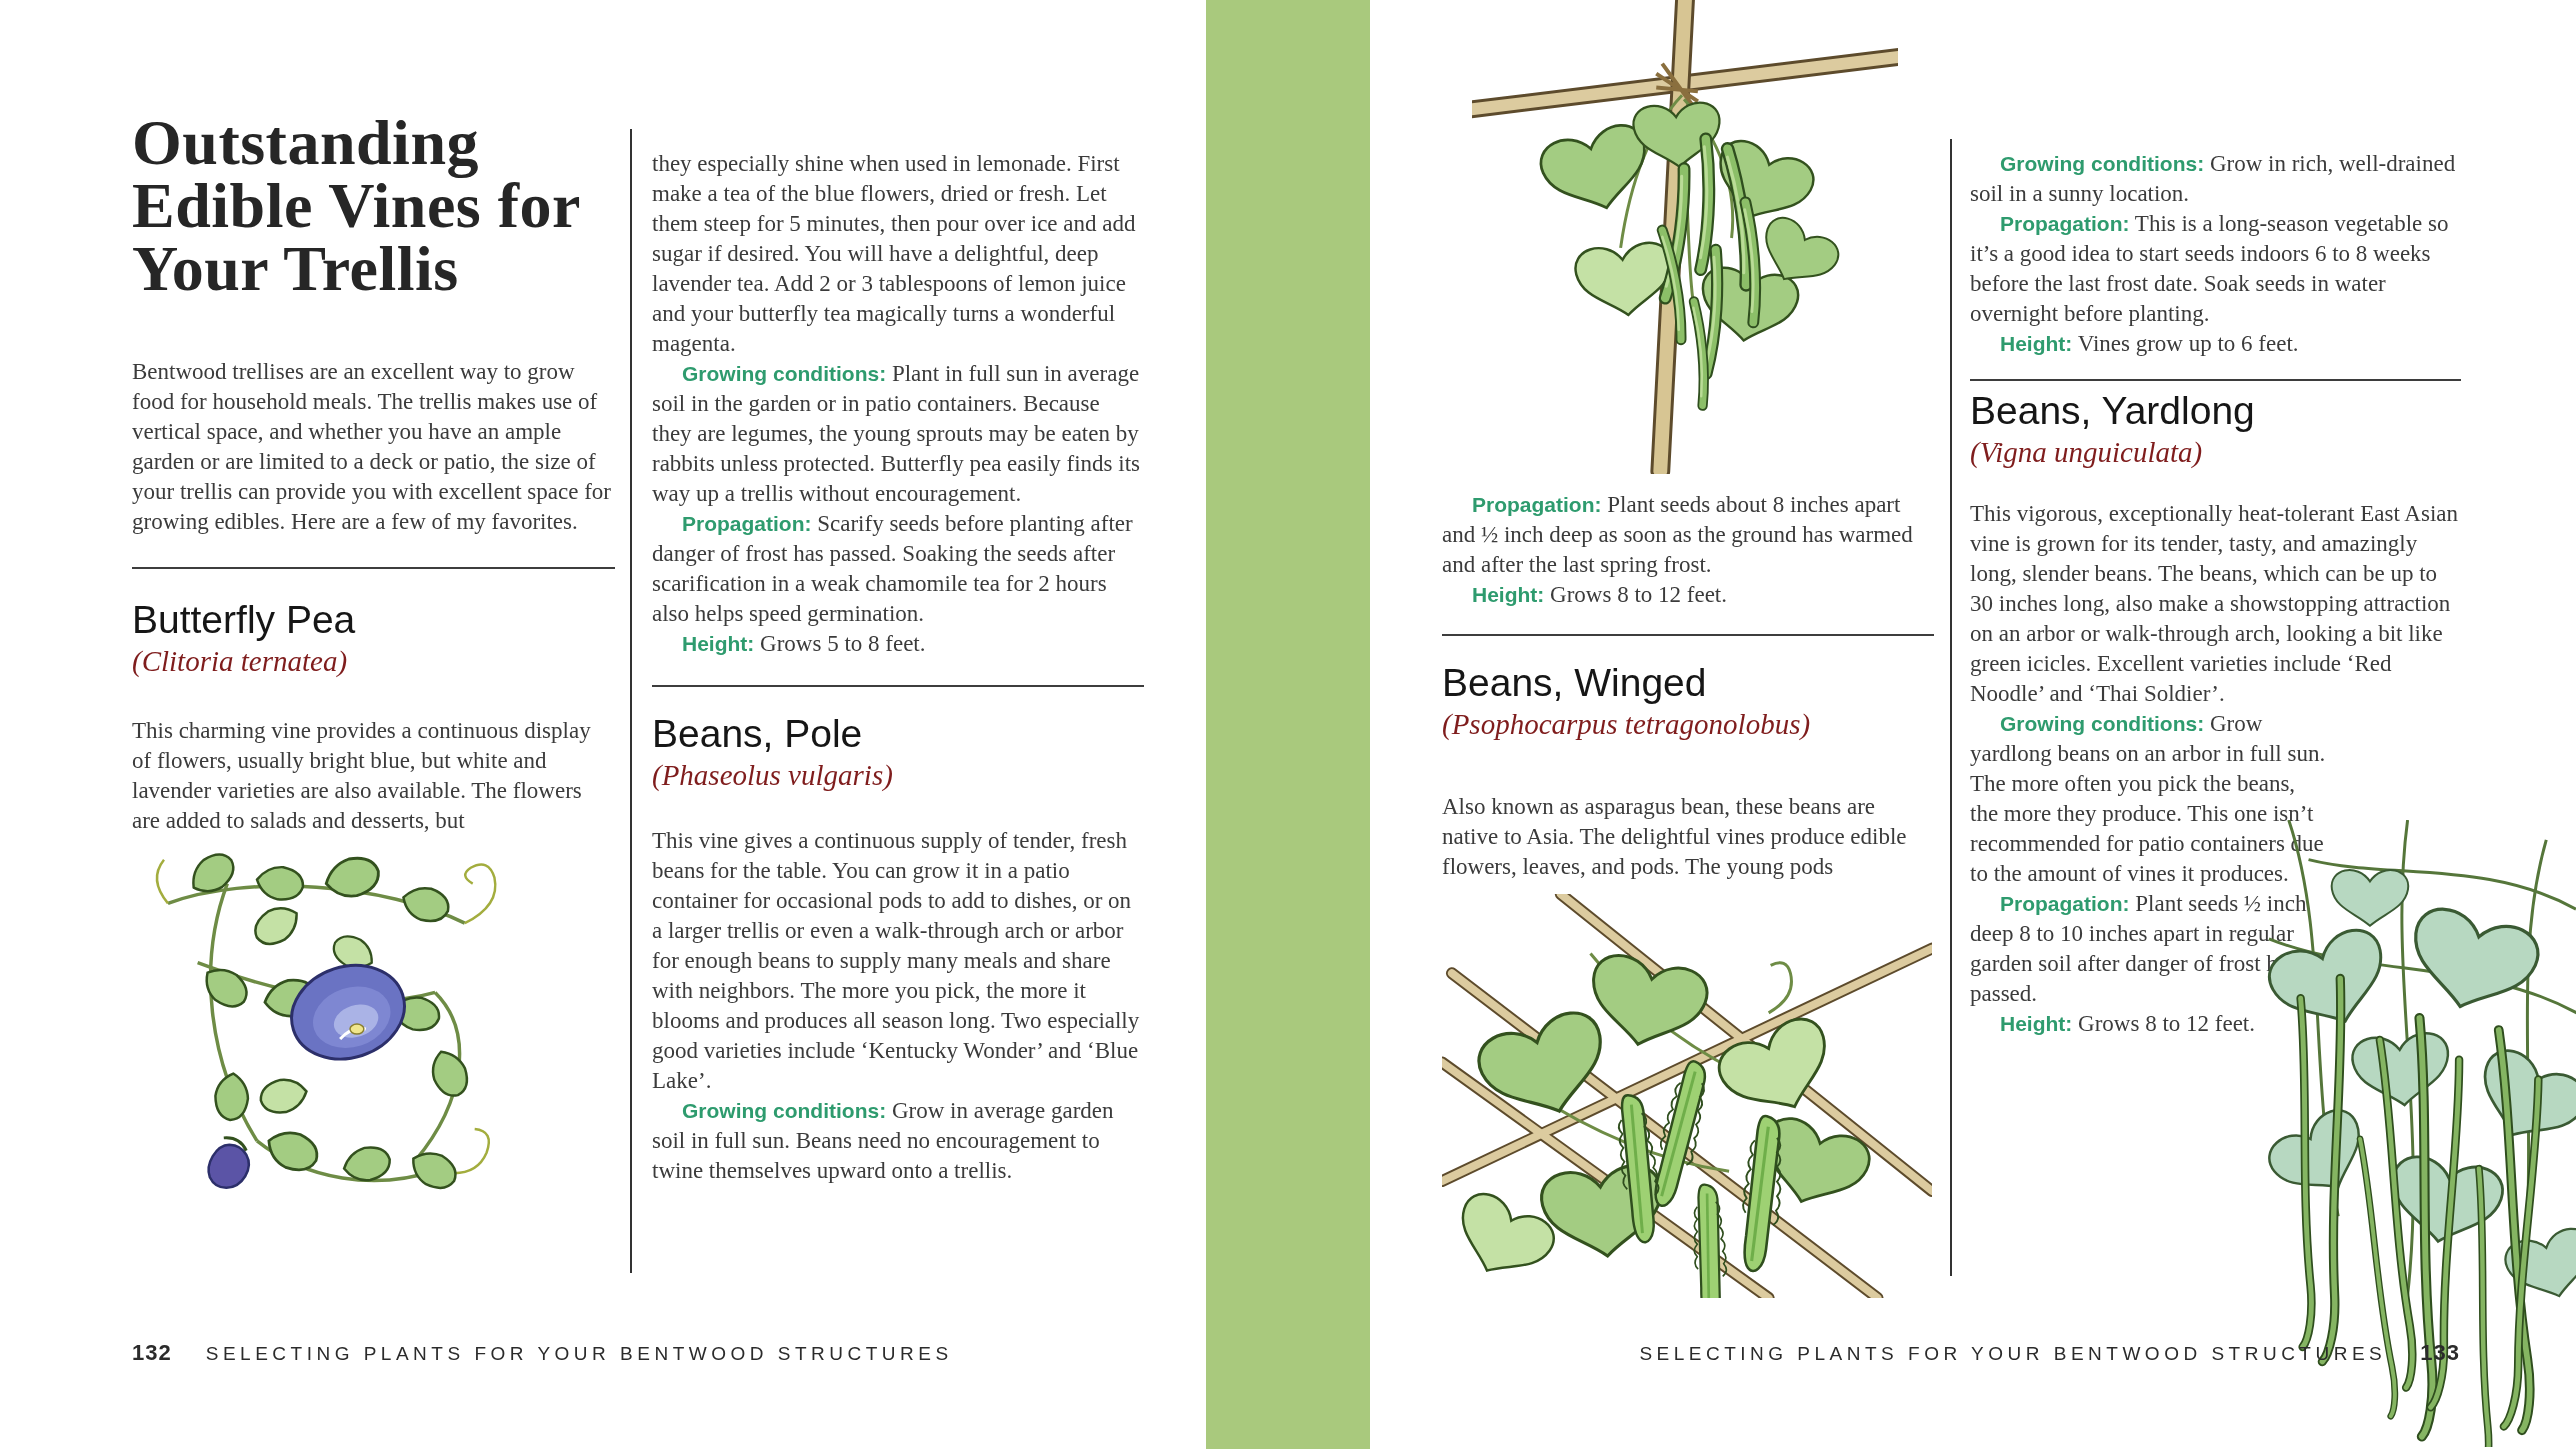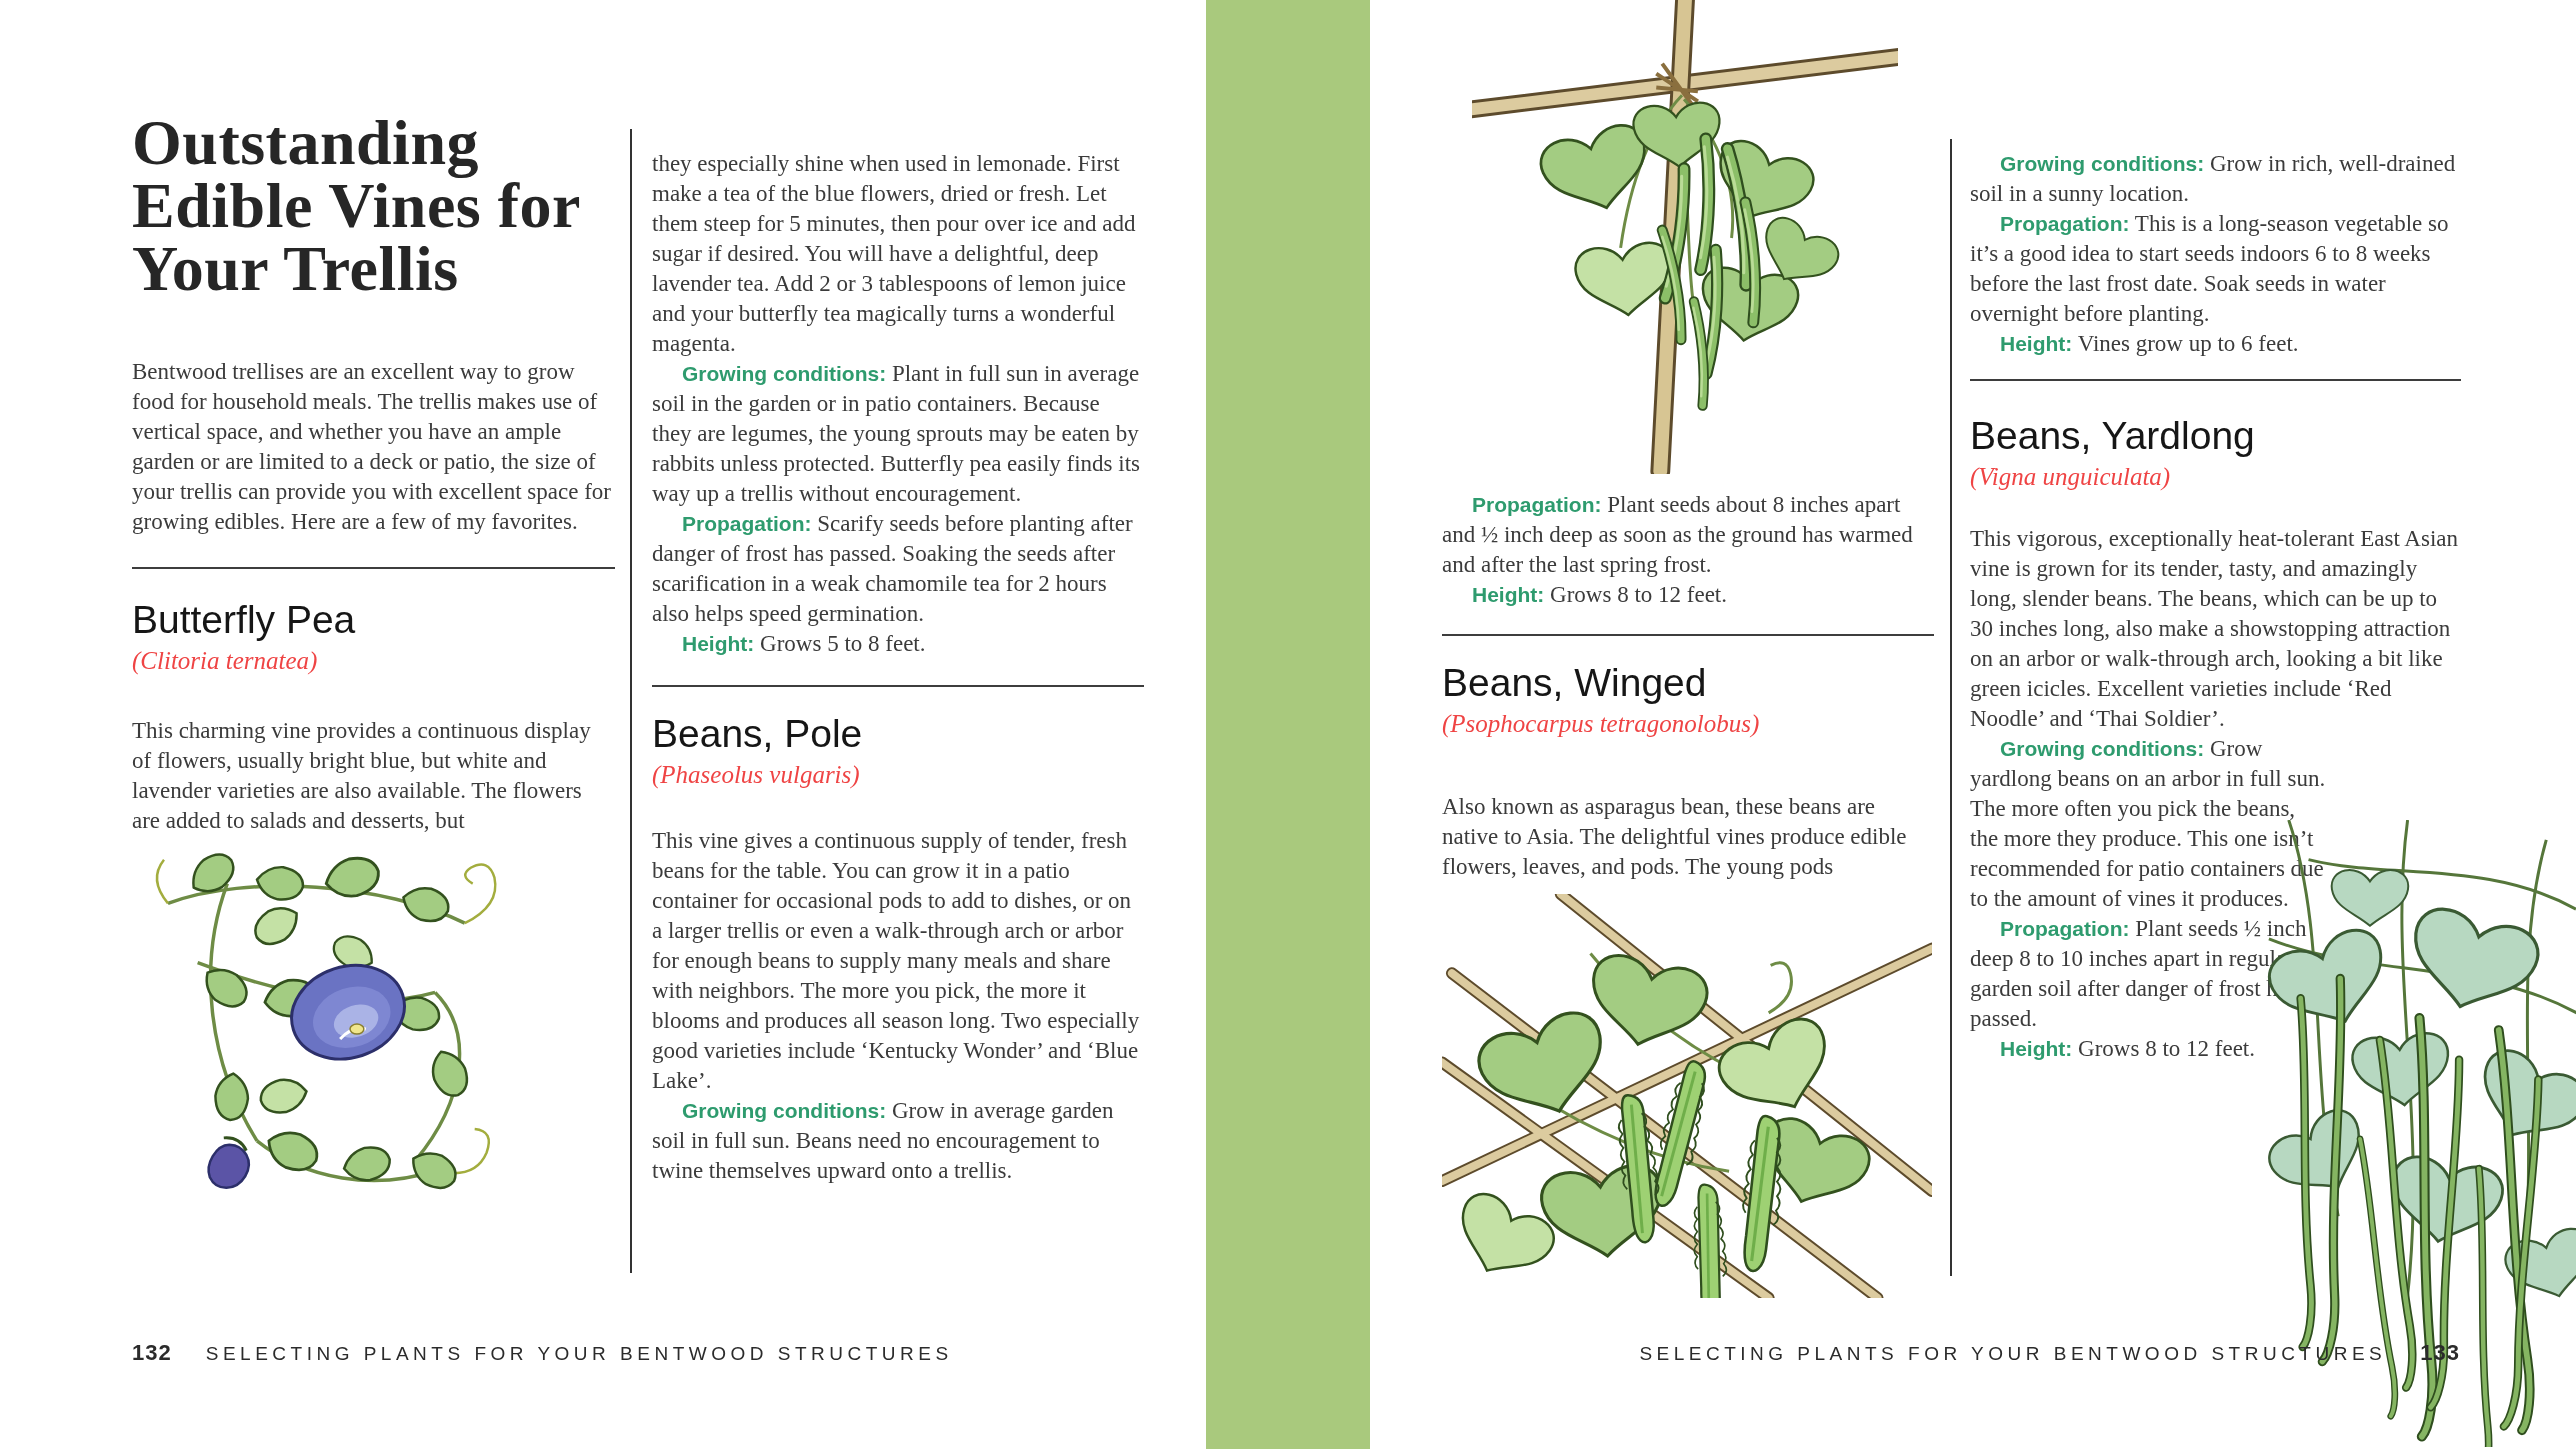--- a/index.html
+++ b/index.html
@@ -19,21 +19,21 @@
   #vdiv-right{left:1950px;top:139px;height:1137px;}
   .rule{border:0;border-top:2.5px solid #3d3d3d;margin:0;}
   
   .page-title{font-size:64px;line-height:63px;font-weight:700;color:#262626;
               white-space:pre-line;margin:0;letter-spacing:0.5px;}
   .body-text{font-size:23px;line-height:30px;color:#3b3b3b;text-align:left;margin:0;}
   .labeled{text-indent:30px;}
   .label{font-family:"Liberation Sans",sans-serif;font-weight:bold;font-size:21px;color:#2e9b6e;}
   .heading{font-family:"Liberation Sans",sans-serif;font-size:39px;line-height:42px;
            font-weight:400;color:#161616;margin:0;}
-  .latin{font-size:25px;line-height:30px;font-style:italic;color:#ef4444;margin:5px 0 0 0;}
+  .latin{font-size:29px;line-height:30px;font-style:italic;color:#7f1d1d;margin:5px 0 0 0;}
   
   .footer{position:absolute;top:1340px;display:flex;align-items:baseline;gap:34px;
           font-family:"Liberation Sans",sans-serif;}
   .footer .pnum{font-size:22px;font-weight:bold;color:#2b2b2b;letter-spacing:1px;}
   .footer .ftxt{font-size:19px;color:#2b2b2b;letter-spacing:4.5px;}
   #footer-left{left:132px;text-align:right;}
   #footer-right{right:116px;}
   
   .mt-s{margin-top:22px;}
   .mt-m{margin-top:30px;}
@@ -232,21 +232,21 @@
 <div class="col" id="col4">
 
   <p class="body-text labeled"><span class="label">Growing conditions:</span> <span>Grow in rich, well-drained soil in a sunny location.</span></p>
 
   <p class="body-text labeled"><span class="label">Propagation:</span> <span>This is a long-season vegetable so it’s a good idea to start seeds indoors 6 to 8 weeks before the last frost date. Soak seeds in water overnight before planting.</span></p>
 
   <p class="body-text labeled"><span class="label">Height:</span> <span>Vines grow up to 6 feet.</span></p>
 
   <hr class="rule" style="margin-top:20px;">
 
-  <h2 class="heading" style="margin-top:34px;">Beans, Yardlong</h2>
+  <h2 class="heading" style="margin-top:9px;">Beans, Yardlong</h2>
   <p class="latin">(Vigna unguiculata)</p>
 
   <p class="body-text" style="margin-top:32px;">This vigorous, exceptionally heat-tolerant East Asian vine is grown for its tender, tasty, and amazingly long, slender beans. The beans, which can be up to 30 inches long, also make a showstopping attraction on an arbor or walk-through arch, looking a bit like green icicles. Excellent varieties include ‘Red Noodle’ and ‘Thai Soldier’.</p>
 
   <div class="illu-spacer"></div>
 
   <p class="body-text labeled"><span class="label">Growing conditions:</span> <span>Grow yardlong beans on an arbor in full sun. The more often you pick the beans, the more they produce. This one isn’t recommended for patio containers due to the amount of vines it produces.</span></p>
 
   <p class="body-text labeled"><span class="label">Propagation:</span> <span>Plant seeds ½ inch deep 8 to 10 inches apart in regular garden soil after danger of frost has passed.</span></p>
 

